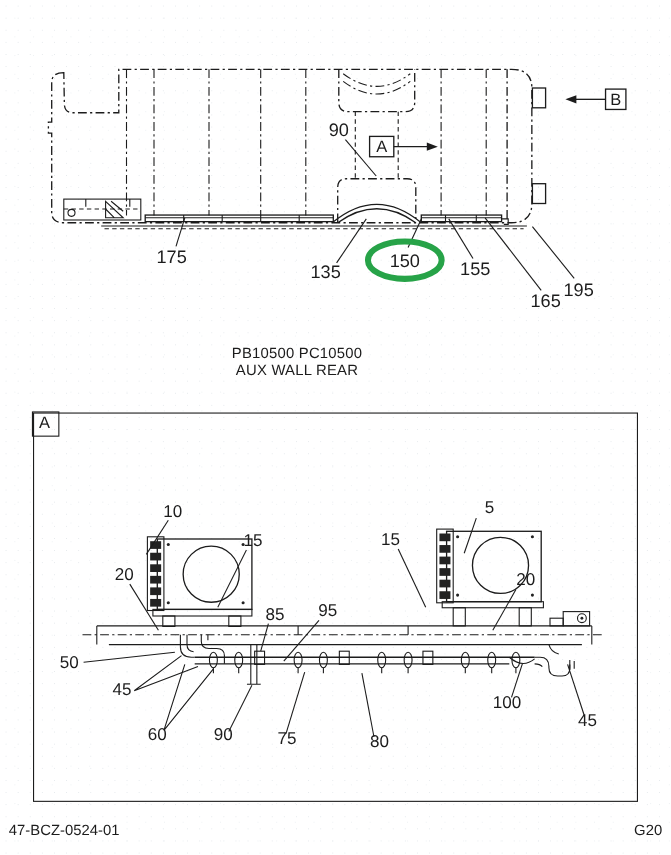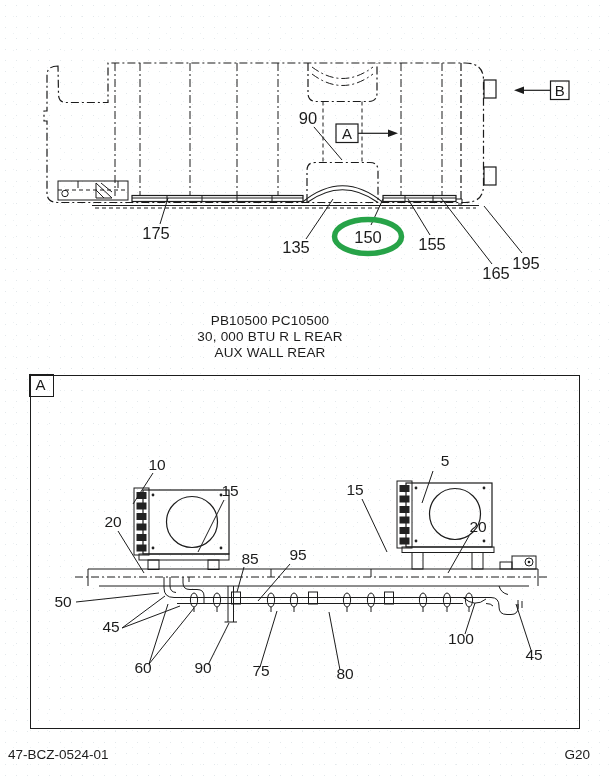--- a/index.html
+++ b/index.html
@@ -32,21 +32,21 @@
     position:absolute;left:30px;top:375px;width:550px;height:354px;
     border:1.6px solid #1c1c1c;box-sizing:border-box;
   }
   .detaillabel{
     position:absolute;left:-1.6px;top:-1.6px;width:25px;height:23px;
     border:1.6px solid #1c1c1c;box-sizing:border-box;
     font-size:15px;line-height:20px;padding-left:5px;
   }
   .footer{position:absolute;left:0;top:747px;width:610px;height:20px;font-size:13.5px;}
   .footer .doc{position:absolute;left:8px;top:0;}
-  .footer .pg{position:absolute;right:20px;top:0;}
+  .footer .pg{position:absolute;right:8px;top:0;}
 </style>
 </head>
 <body>
 
 <div class="page">
 
   <svg class="tv" width="610" height="305" viewBox="0 0 610 305" style="left:0;top:0;">
 
     <g>
       <path class="ln dd" d="M 58 66 Q 47 66 47 75 V 111 L 44 111 V 121 L 47 121 V 193 Q 47 202 57 202.5 H 465 Q 483.5 202.5 483.5 185 V 80 Q 483.5 63 465 63 H 108 V 102.5 H 66 Q 58.5 102.5 58.5 94 Z"></path>
@@ -134,21 +134,20 @@
       <text x="296" y="253" text-anchor="middle">135</text>
       <text x="368" y="242.5" text-anchor="middle">150</text>
       <text x="432" y="250" text-anchor="middle">155</text>
       <text x="496" y="279" text-anchor="middle">165</text>
       <text x="526" y="269" text-anchor="middle">195</text>
     </g>
   </svg>
 
   <div class="caption">
     <div>PB10500 PC10500</div>
-    <div>30, 000 BTU R L REAR</div>
     <div>AUX WALL REAR</div>
   </div>
 
   <div class="detailbox">
     <div class="detaillabel">
       <span>A</span>
     </div>
 
     <svg class="dt" width="547" height="350" viewBox="0 0 547 350" style="left:0;top:0;">
 

